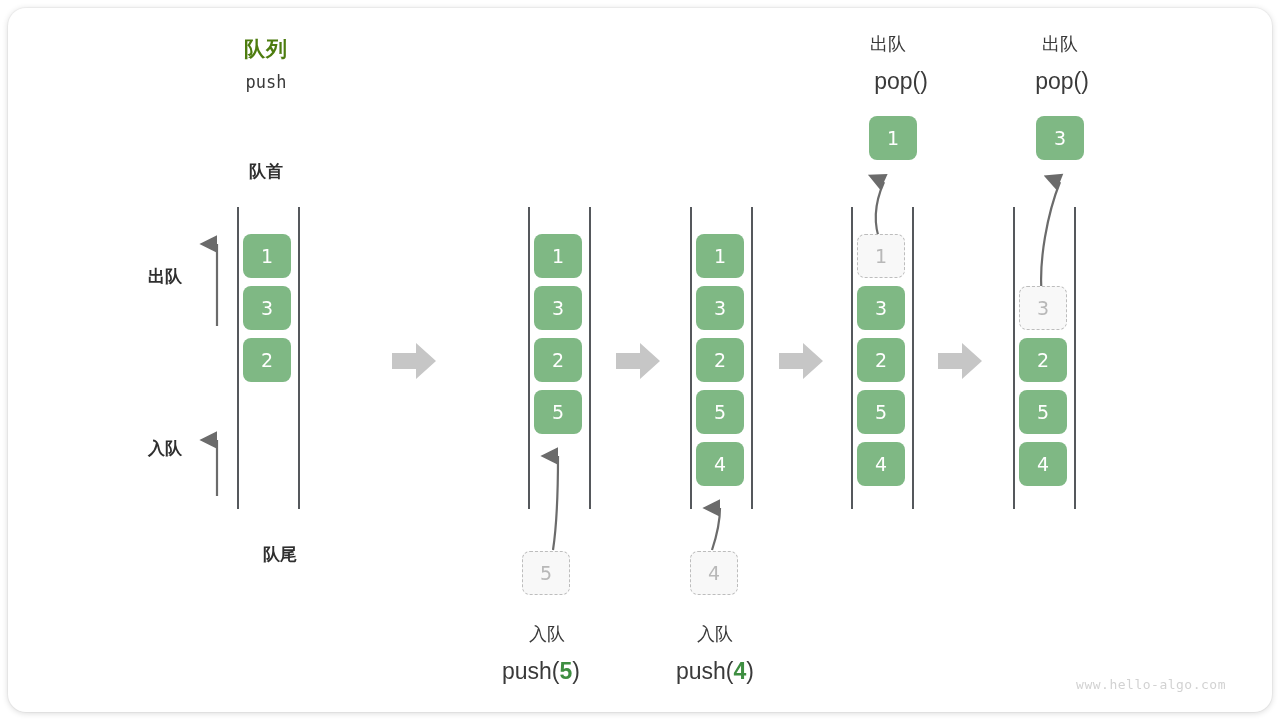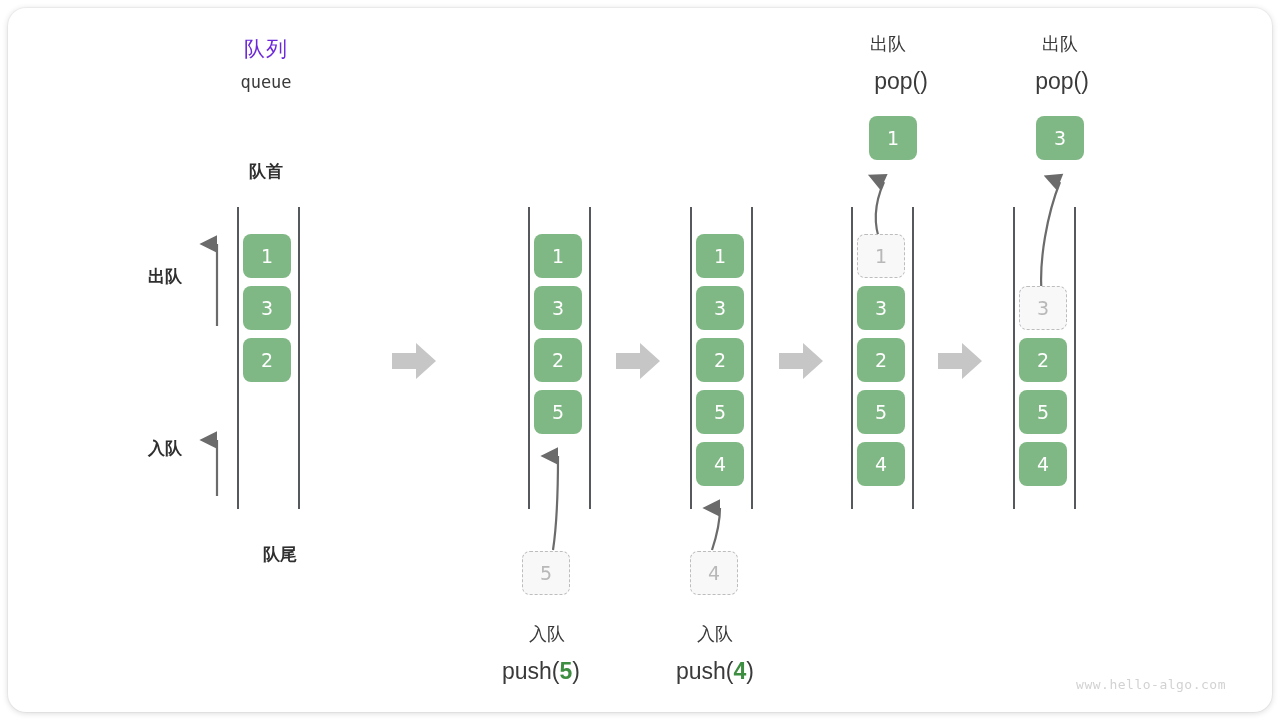--- a/index.html
+++ b/index.html
@@ -12,21 +12,21 @@
   .card{
     position:absolute;left:8px;top:8px;width:1264px;height:704px;
     background:#ffffff;border-radius:18px;
     box-shadow:0 1px 6px rgba(0,0,0,.16), 0 0 0 1px rgba(0,0,0,.03);
   }
 
   .abs{position:absolute;}
 
   
   .t-title-cn{
-    font-size:21px;font-weight:normal;color:#6d28d9;
+    font-size:21px;font-weight:bold;color:#4d7c0f;
     letter-spacing:1px;white-space:nowrap;
   }
   .t-title-en{
     font-size:17px;color:#3a3a3a;white-space:nowrap;
     font-family:"DejaVu Sans Mono","Liberation Mono",monospace;
   }
   .t-bold-cn{
     font-size:17px;font-weight:bold;color:#2f2f2f;white-space:nowrap;
   }
   .t-op-cn{
@@ -68,21 +68,21 @@
 
   svg{overflow:visible;}
 </style>
 </head>
 <body>
 
 <div id="stage">
   <div class="card"></div>
 
   <div class="abs center t-title-cn" style="left:266px;top:35px;">队列</div>
-  <div class="abs center t-title-en" style="left:266px;top:72px;">queue</div>
+  <div class="abs center t-title-en" style="left:266px;top:72px;">push</div>
 
   <div class="abs center t-bold-cn" style="left:266px;top:160px;">队首</div>
   <div class="abs center t-bold-cn" style="left:266px;top:543px;padding-left:28px;">队尾</div>
 
   <div class="abs t-bold-cn" style="left:148px;top:265px;">出队</div>
   <svg class="abs" style="left:206px;top:232px;" width="24" height="96">
     <defs>
       <marker id="ah-up" markerWidth="9" markerHeight="9" refX="4.5" refY="8" orient="auto">
         <path d="M0.5,8 L4.5,0 L8.5,8 Z" fill="#6b6b6b"></path>
       </marker>

